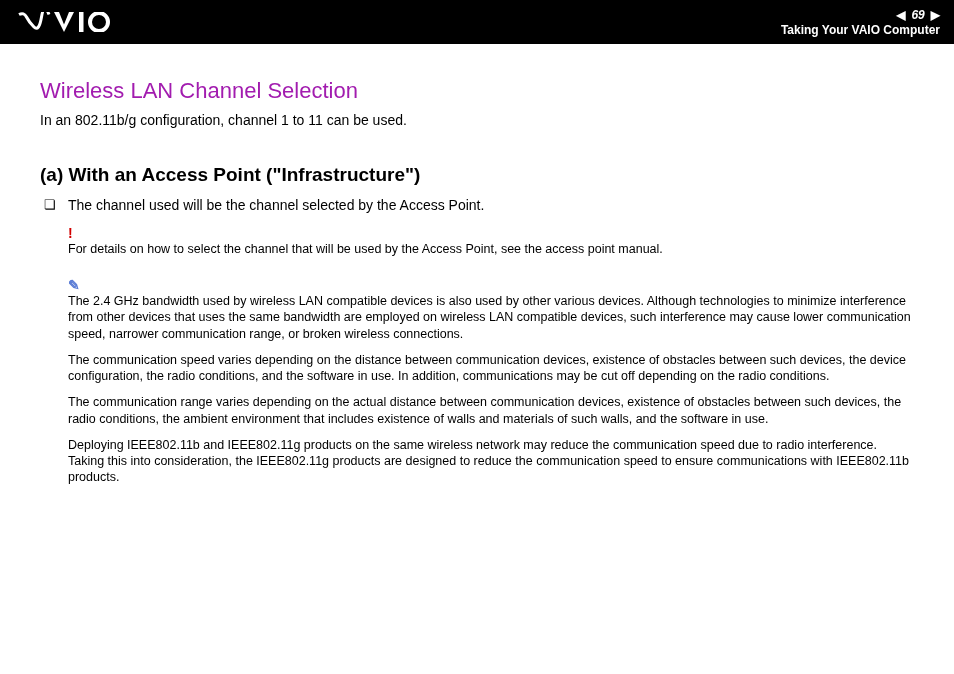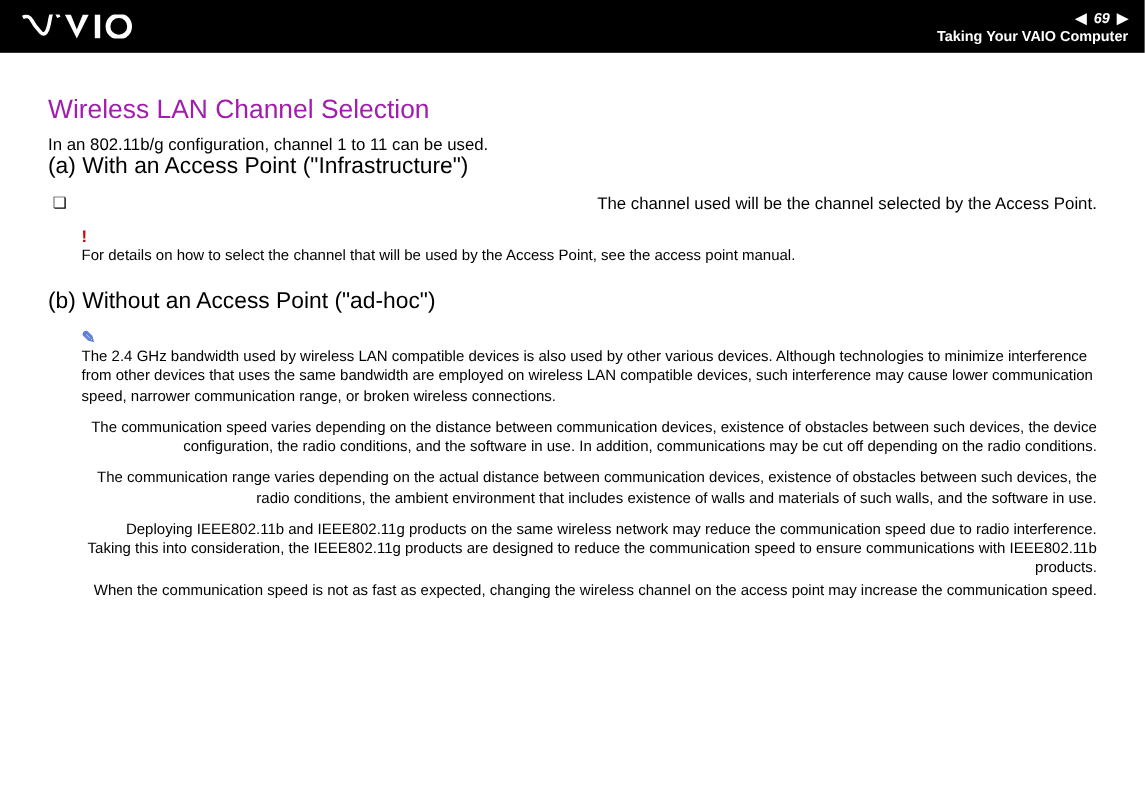--- a/index.html
+++ b/index.html
@@ -15,32 +15,32 @@
   .pager { display: flex; align-items: center; gap: 6px; font-size: 12px; font-style: italic; font-weight: bold; }
   .pager .arrow { font-style: normal; font-size: 12px; }
   .header-title { font-size: 12px; font-weight: bold; }
   .page {
     padding: 34px 40px 20px 40px;
   }
   .h-main {
     color: #a21caf; font-size: 22px; font-weight: 400; margin-bottom: 8px;
   }
   .intro { font-size: 14px; }
-  .h-sub { font-size: 19px; font-weight: 400; margin-bottom: 10px; }
-  ul.bullets { list-style: none; padding-left: 28px; margin-bottom: 10px; text-align: right; }
+  .h-sub { font-size: 19px; font-weight: 700; margin-bottom: 10px; margin-top: 36px; }
+  ul.bullets { list-style: none; padding-left: 28px; margin-bottom: 10px; }
   ul.bullets li { position: relative; font-size: 14px; margin-bottom: 8px; line-height: 1.35; }
   ul.bullets li::before {
     content: "❏"; position: absolute; left: -24px; top: 0; font-size: 13px;
   }
   .note-block { padding-left: 28px; margin-bottom: 20px; }
   .note-mark { font-weight: bold; }
   .note-mark.warn { color: #d10000; font-size: 14px; }
   .note-mark.pencil { color: #5b7dd6; font-size: 14px; }
   .note-text { font-size: 12.5px; line-height: 1.3; }
-  .note-para { font-size: 12.5px; line-height: 1.3; margin-top: 10px; text-align: right; }
+  .note-para { font-size: 12.5px; line-height: 1.3; margin-top: 10px; }
   .tight { margin-top: 2px; }
 </style>
 </head>
 <body>
 
 <div class="header">
   <div class="logo">
     <svg viewBox="0 0 200 40" width="110" fill="#fff">
       <path d="M0 5 Q10 0 15 10 T30 30 T45 10 T60 5" stroke="#fff" stroke-width="6" fill="none"></path>
       <path d="M70 0 L90 40 L110 0 L100 0 L90 25 L80 0 Z"></path>
@@ -65,25 +65,23 @@
 
   <h2 class="h-sub">(a) With an Access Point ("Infrastructure")</h2>
   <ul class="bullets">
     <li>The channel used will be the channel selected by the Access Point.</li>
   </ul>
   <div class="note-block">
     <div class="note-mark warn">!</div>
     <div class="note-text">For details on how to select the channel that will be used by the Access Point, see the access point manual.</div>
   </div>
 
-  <h2 class="h-sub">(b) Without an Access Point ("ad-hoc")</h2>
   <ul class="bullets">
   </ul>
   <div class="note-block" style="margin-bottom:0">
     <div class="note-mark pencil">✎</div>
     <div class="note-text">The 2.4 GHz bandwidth used by wireless LAN compatible devices is also used by other various devices. Although technologies to minimize interference from other devices that uses the same bandwidth are employed on wireless LAN compatible devices, such interference may cause lower communication speed, narrower communication range, or broken wireless connections.</div>
     <div class="note-para">The communication speed varies depending on the distance between communication devices, existence of obstacles between such devices, the device configuration, the radio conditions, and the software in use. In addition, communications may be cut off depending on the radio conditions.</div>
     <div class="note-para">The communication range varies depending on the actual distance between communication devices, existence of obstacles between such devices, the radio conditions, the ambient environment that includes existence of walls and materials of such walls, and the software in use.</div>
     <div class="note-para">Deploying IEEE802.11b and IEEE802.11g products on the same wireless network may reduce the communication speed due to radio interference. Taking this into consideration, the IEEE802.11g products are designed to reduce the communication speed to ensure communications with IEEE802.11b products.</div>
-    <div class="note-para tight">When the communication speed is not as fast as expected, changing the wireless channel on the access point may increase the communication speed.</div>
   </div>
 
 </div>
 
 </body></html>

